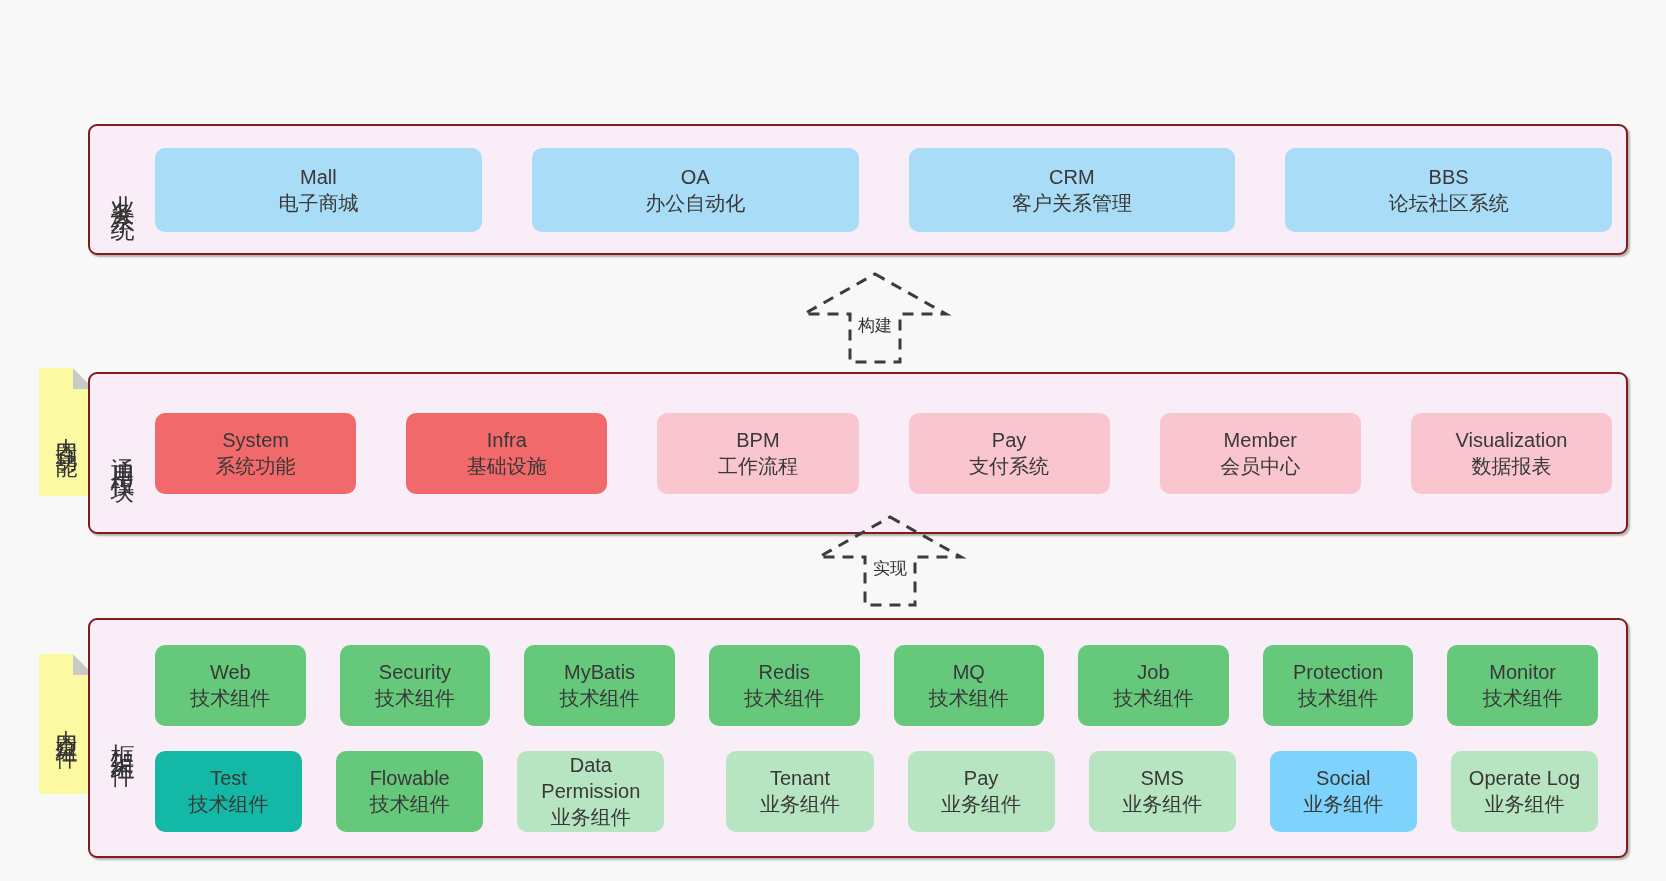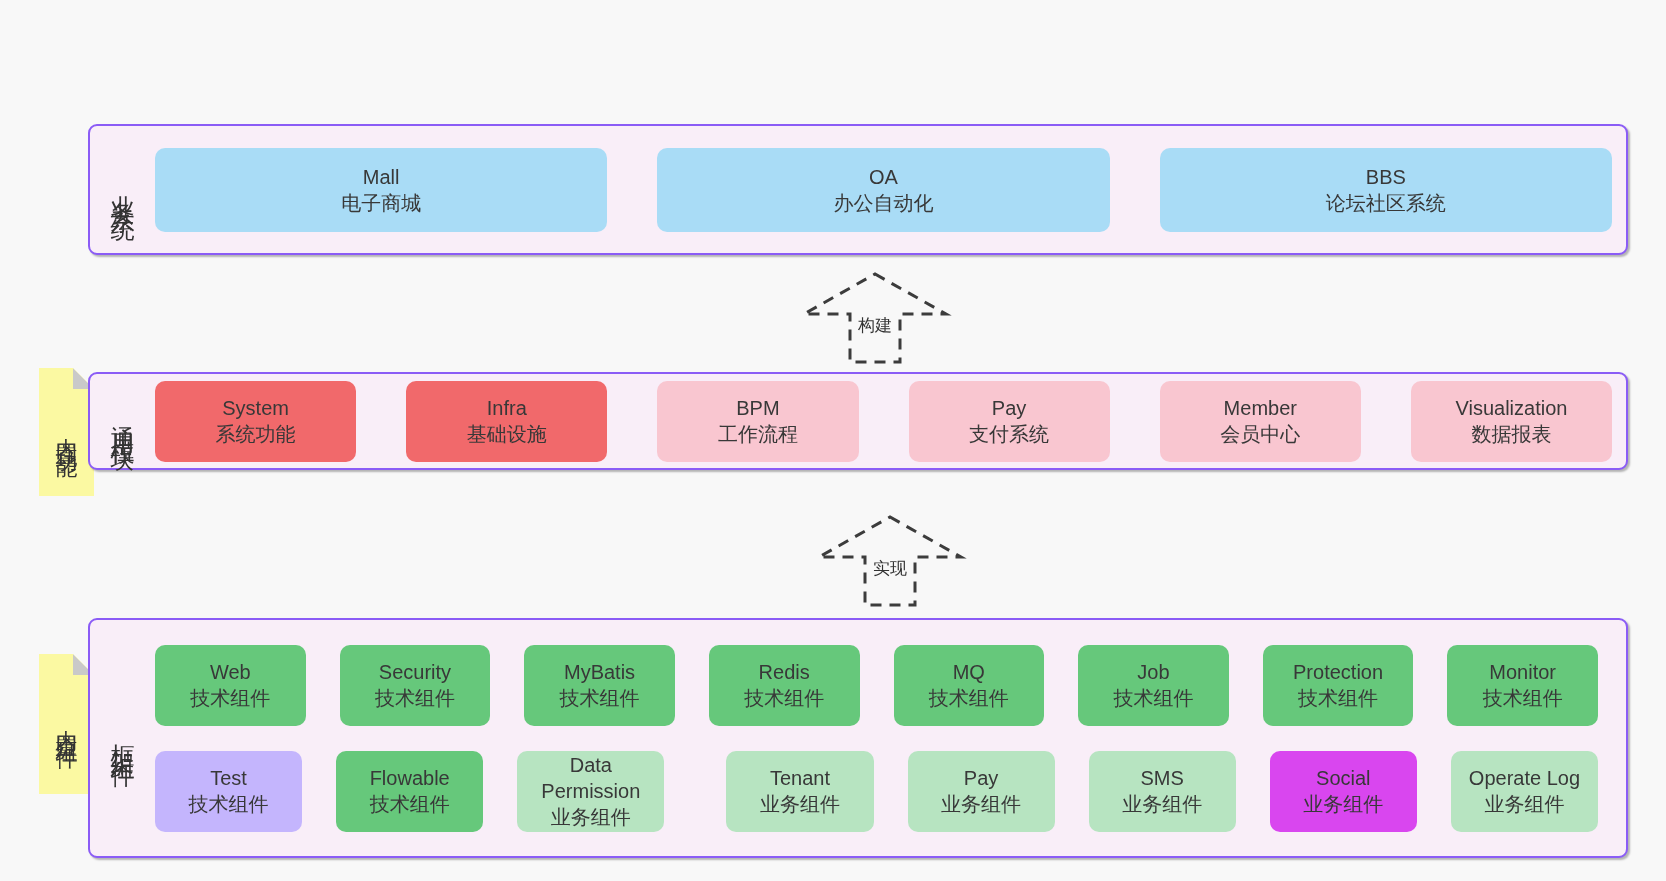--- a/index.html
+++ b/index.html
@@ -8,27 +8,27 @@
     background:#f8f8f8;
     font-family:"Liberation Sans","DejaVu Sans",sans-serif;
     color:#3a3a3a;
   }
   .canvas{position:absolute;inset:0;}
 
   
   .panel{
     position:absolute;left:88px;width:1540px;
     background:#f9eef8;
-    border:2px solid #8b5cf6;border-radius:9px;
+    border:2px solid #7f1d1d;border-radius:9px;
     box-shadow:2px 2px 2px rgba(0,0,0,0.28);
     box-sizing:border-box;
     display:flex;align-items:center;
   }
   .panel-business{top:124px;height:131px;}
-  .panel-modules{top:372px;height:98px;}
+  .panel-modules{top:372px;height:162px;}
   .panel-components{top:618px;height:240px;}
 
   .layer-title{
     flex:0 0 65px;
     display:flex;align-items:center;justify-content:center;
     writing-mode:vertical-rl;text-orientation:upright;
     font-size:24px;letter-spacing:7px;color:#333;
     height:100%;
   }
   .rows{
@@ -101,20 +101,24 @@
       <div class="row">
           <div class="box" style="background: rgb(169, 220, 246);">
             <span>Mall</span>
             <span>电子商城</span>
           </div>
           <div class="box" style="background: rgb(169, 220, 246);">
             <span>OA</span>
             <span>办公自动化</span>
           </div>
           <div class="box" style="background: rgb(169, 220, 246);">
+            <span>CRM</span>
+            <span>客户关系管理</span>
+          </div>
+          <div class="box" style="background: rgb(169, 220, 246);">
             <span>BBS</span>
             <span>论坛社区系统</span>
           </div>
         </div>
     </div>
   </section>
 
   <div class="arrow arrow-build">
     <svg viewBox="0 0 150 94">
       <path d="M75 3 L146 43 L100 43 L100 91 L50 91 L50 43 L4 43 Z" fill="none" stroke="#3c3c3c" stroke-width="3" stroke-dasharray="11 8" stroke-linejoin="miter"></path>
@@ -192,21 +196,21 @@
           <div class="box" style="background: rgb(102, 200, 123);">
             <span>Protection</span>
             <span>技术组件</span>
           </div>
           <div class="box" style="background: rgb(102, 200, 123);">
             <span>Monitor</span>
             <span>技术组件</span>
           </div>
         </div>
       <div class="row">
-          <div class="box" style="background: #c4b5fd;">
+          <div class="box" style="background: #14b8a6;">
             <span>Test</span>
             <span>技术组件</span>
           </div>
           <div class="box" style="background: rgb(102, 200, 123);">
             <span>Flowable</span>
             <span>技术组件</span>
           </div>
           <div class="box" style="background: rgb(183, 228, 193);">
             <span>Data Permission</span>
             <span>业务组件</span>
@@ -216,21 +220,21 @@
             <span>业务组件</span>
           </div>
           <div class="box" style="background: rgb(183, 228, 193);">
             <span>Pay</span>
             <span>业务组件</span>
           </div>
           <div class="box" style="background: rgb(183, 228, 193);">
             <span>SMS</span>
             <span>业务组件</span>
           </div>
-          <div class="box" style="background: #d946ef;">
+          <div class="box" style="background: #7dd3fc;">
             <span>Social</span>
             <span>业务组件</span>
           </div>
           <div class="box" style="background: rgb(183, 228, 193);">
             <span>Operate Log</span>
             <span>业务组件</span>
           </div>
         </div>
     </div>
   </section>

